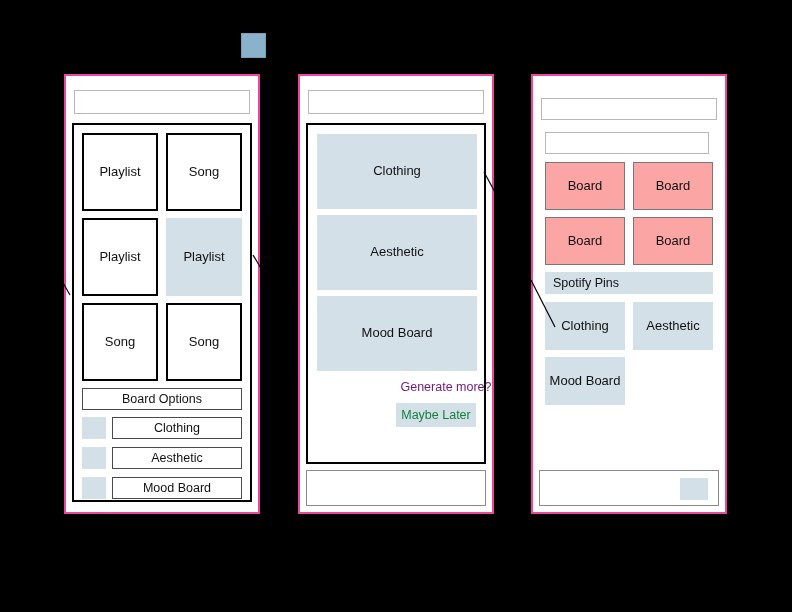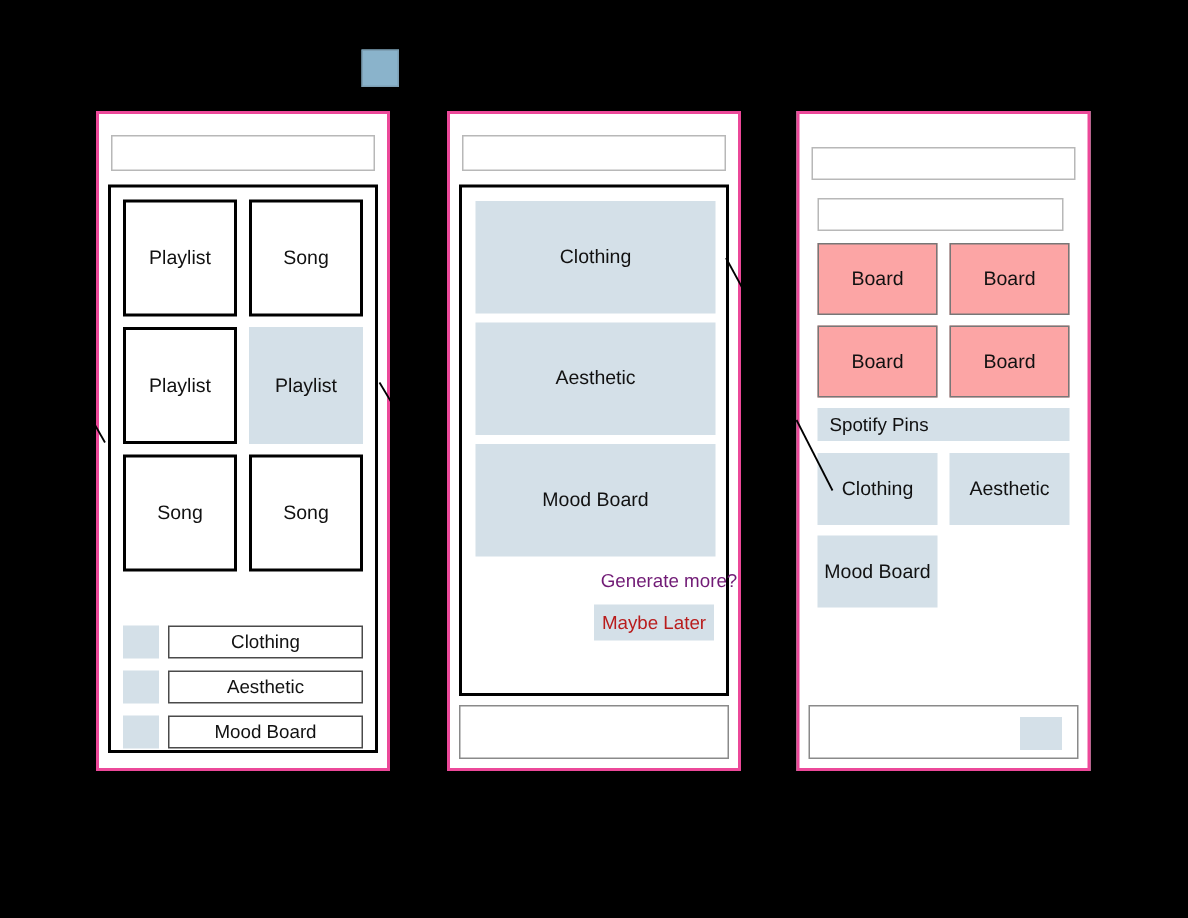--- a/index.html
+++ b/index.html
@@ -125,21 +125,21 @@
 
   .pill-btn {
     position: absolute;
     background: #d4e0e8;
     border: none;
     box-sizing: border-box;
     display: flex;
     align-items: center;
     justify-content: center;
     font-size: 12.5px;
-    color: #b91c1c;
+    color: #15803d;
     font-family: "Liberation Sans", sans-serif;
   }
 
   .section-header {
     position: absolute;
     background: #d4e0e8;
     box-sizing: border-box;
     display: flex;
     align-items: center;
     padding-left: 8px;
@@ -183,20 +183,23 @@
         <span>Playlist</span>
       </div>
 
       <div class="tile outline" style="left:8px; top:178px; width:76px; height:78px;">
         <span>Song</span>
       </div>
       <div class="tile outline" style="left:92px; top:178px; width:76px; height:78px;">
         <span>Song</span>
       </div>
 
+      <div class="row-box" style="left:8px; top:263px; width:160px; height:22px;">
+        <span>Board Options</span>
+      </div>
 
       <div class="swatch-sm" style="left:8px; top:292px; width:24px; height:22px;"></div>
       <div class="row-box" style="left:38px; top:292px; width:130px; height:22px;">
         <span>Clothing</span>
       </div>
 
       <div class="swatch-sm" style="left:8px; top:322px; width:24px; height:22px;"></div>
       <div class="row-box" style="left:38px; top:322px; width:130px; height:22px;">
         <span>Aesthetic</span>
       </div>

